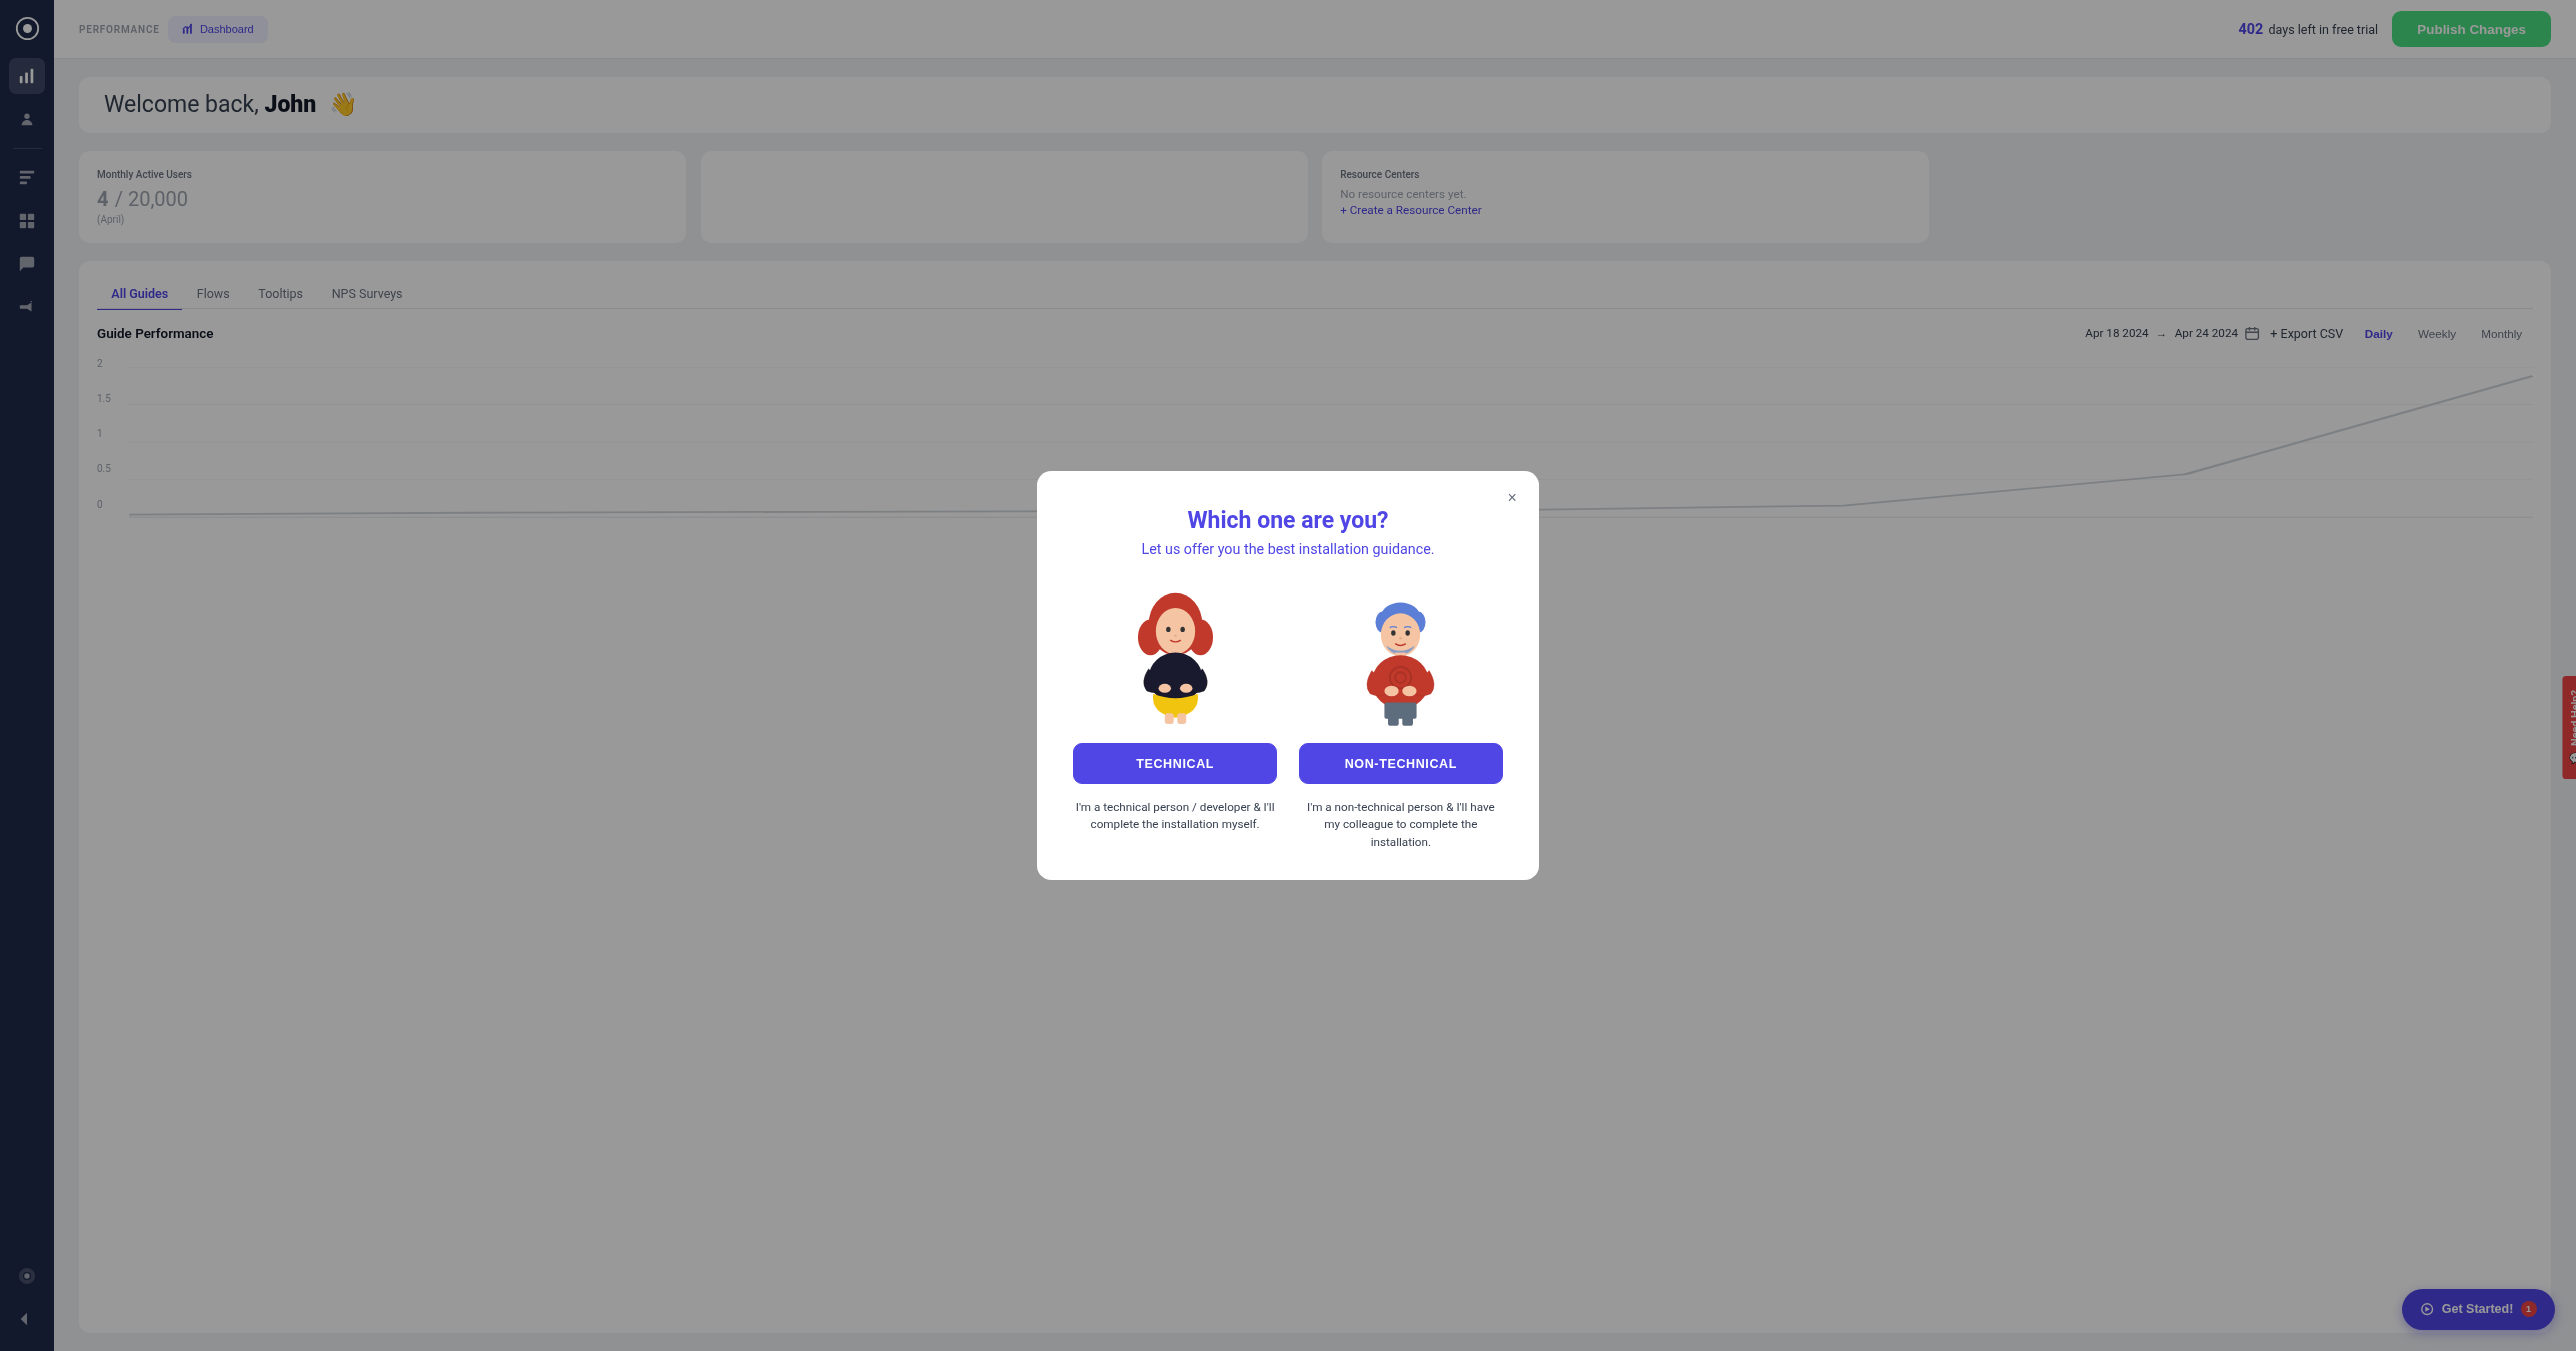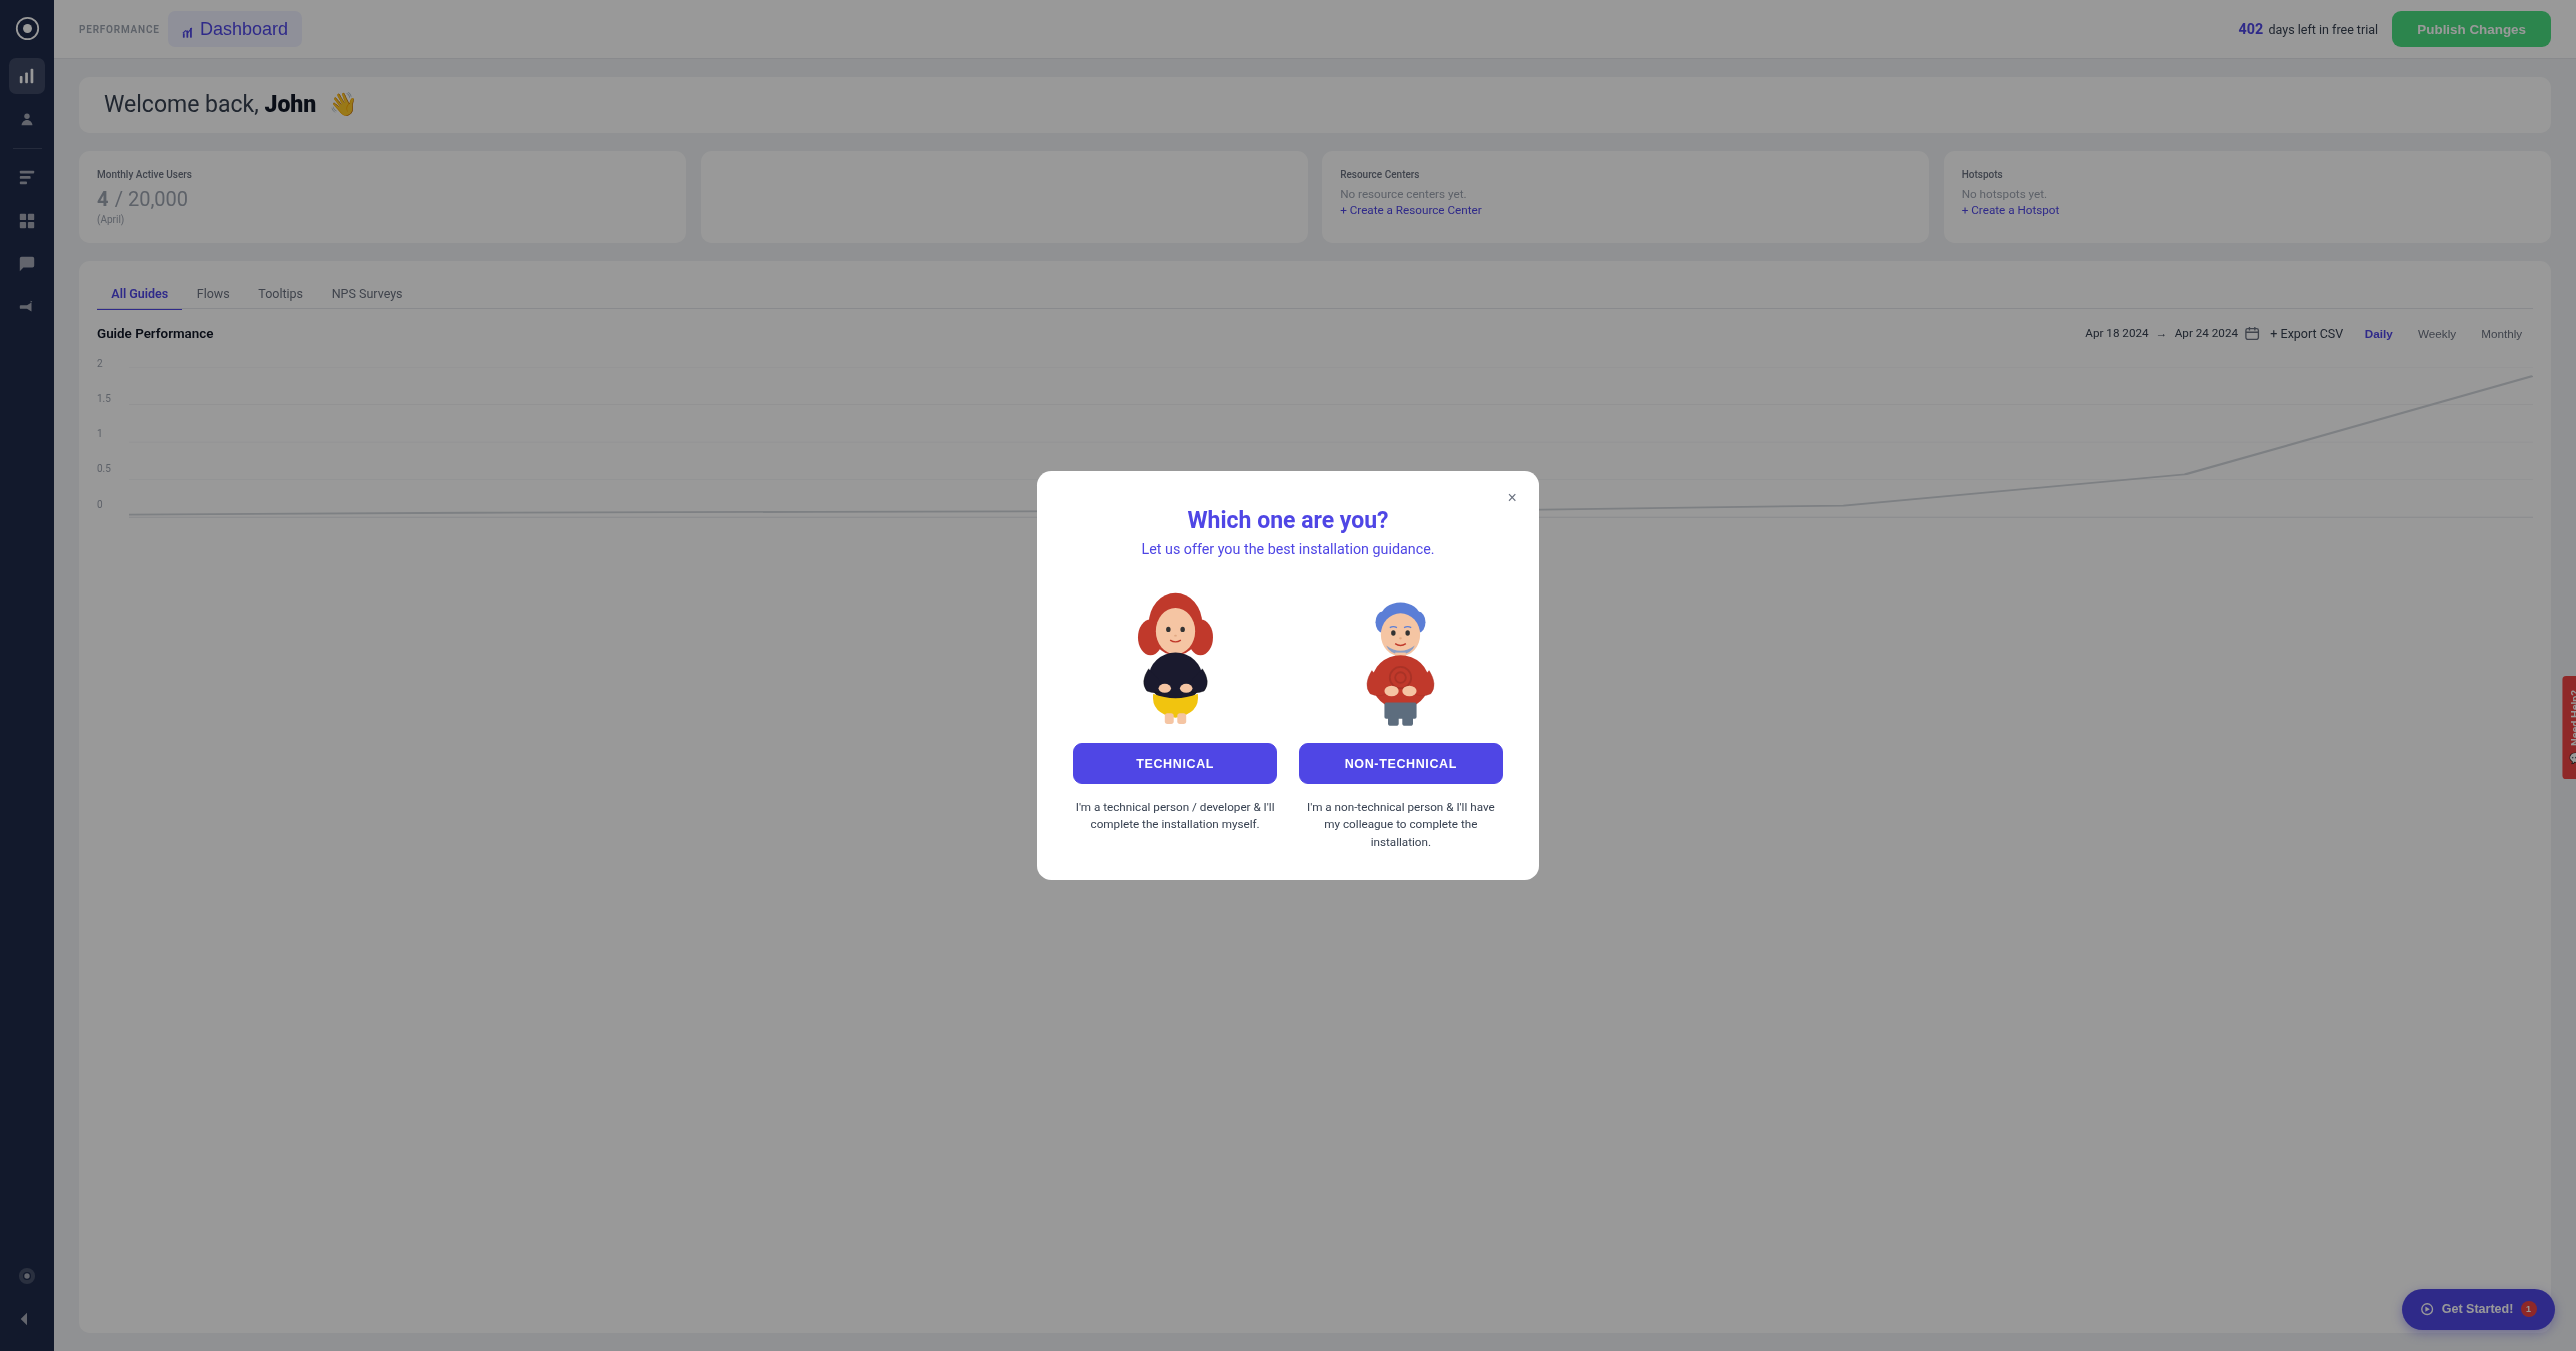--- a/index.html
+++ b/index.html
@@ -17,21 +17,21 @@
     .sidebar-divider { width: 29px; height: 0.9px; background: rgba(255,255,255,0.15); margin: 3.6px 0; }
     .sidebar-bottom { margin-top: auto; display: flex; flex-direction: column; align-items: center; gap: 7.2px; }
 
     
     .main-content { flex: 1; display: flex; flex-direction: column; overflow: hidden; }
 
     
     .header { background: white; padding: 10.8px 25px; display: flex; align-items: center; justify-content: space-between; border-bottom: 0.9px solid #e5e7eb; }
     .header-left { display: flex; align-items: center; gap: 8px; }
     .performance-label { font-size: 10px; font-weight: 600; color: #9ca3af; letter-spacing: 0.08em; text-transform: uppercase; }
-    .dashboard-btn { display: flex; align-items: flex-end; gap: 5.4px; background: #eef0ff; color: #4f46e5; border: none; border-radius: 7.2px; padding: 7.2px 14.3px; font-size: 18px; font-weight: 500; cursor: pointer; }
+    .dashboard-btn { display: flex; align-items: flex-start; gap: 5.4px; background: #eef0ff; color: #4f46e5; border: none; border-radius: 7.2px; padding: 7.2px 14.3px; font-size: 11px; font-weight: 500; cursor: pointer; }
     .header-right { display: flex; align-items: center; gap: 14.3px; }
     .trial-badge { display: flex; align-items: center; gap: 5.4px; font-size: 12.5px; color: #374151; }
     .trial-number { font-weight: 700; color: #4f46e5; font-size: 14.3px; }
     .publish-btn { background: #4ade80; color: white; border: none; border-radius: 9px; padding: 10.8px 25px; font-size: 13.4px; font-weight: 600; cursor: pointer; }
 
     
     .welcome-bar { background: white; padding: 14.3px 25px; display: flex; align-items: center; justify-content: space-between; }
     .welcome-title { font-size: 23px; font-weight: 700; color: #111827; }
     .welcome-title span { font-weight: 400; color: #374151; }
 
@@ -202,25 +202,20 @@
           </div>
           <div class="stat-sub">(April)</div>
         </div>
         <div class="stat-card" style="background:white; border-radius:10.8px; padding:18px;">
           
         </div>
         <div class="stat-card">
           <div class="stat-label">Resource Centers</div>
           <div class="stat-empty">No resource centers yet.</div>
           <a class="stat-link">+ Create a Resource Center</a>
-        </div>
-        <div class="stat-card">
-          <div class="stat-label">Hotspots</div>
-          <div class="stat-empty">No hotspots yet.</div>
-          <a class="stat-link">+ Create a Hotspot</a>
         </div>
       </div>
 
       <div class="perf-section">
 
         <div class="tabs-row">
           <div class="tab active">All Guides</div>
           <div class="tab">Flows</div>
           <div class="tab">Tooltips</div>
           <div class="tab">NPS Surveys</div>

